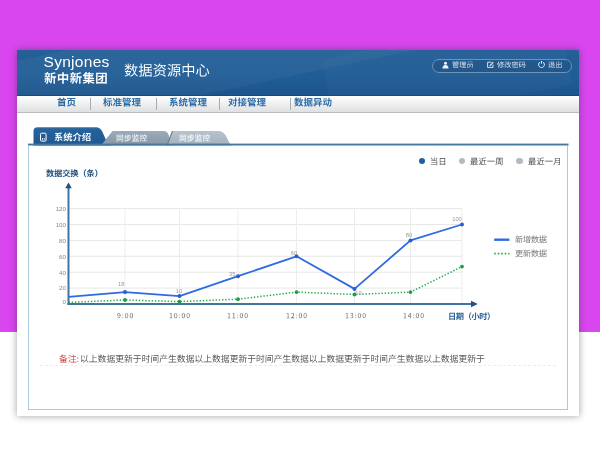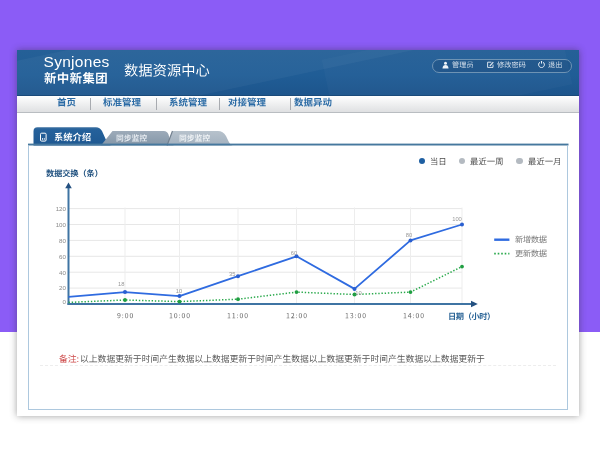--- a/index.html
+++ b/index.html
@@ -1,18 +1,18 @@
 <!DOCTYPE html>
 <html><head><meta charset="utf-8"><style>
 html,body{margin:0;padding:0;width:600px;height:450px;background:#fff;overflow:hidden;
 font-family:"Liberation Sans",sans-serif;}
 *{box-sizing:border-box}
 .abs{position:absolute}
 </style></head><body>
-<div class="abs" style="left:0;top:0;width:600px;height:332px;background:#8b5cf6;">
+<div class="abs" style="left:0;top:0;width:600px;height:332px;background:#d946ef;">
 
 <div class="abs" style="left:17px;top:50px;width:561.5px;height:365.5px;background:#fff;box-shadow:0 0 7px rgba(40,40,40,.45);"></div>
 
 <div class="abs" style="left:17px;top:50px;width:561.5px;height:45.5px;background:linear-gradient(180deg,#256097 0%,#205d96 55%,#1d558c 100%);border-bottom:1.5px solid #1a4a7a;overflow:hidden">
  <div class="abs" style="left:-160px;top:-14px;width:560px;height:72px;background:rgba(255,255,255,0.04);transform:rotate(-12deg);"></div>
       <div class="abs" style="left:310px;top:-16px;width:240px;height:76px;background:rgba(255,255,255,0.025);transform:rotate(-12deg);"></div>
 </div>
 
 <div class="abs" style="left:17px;top:95.5px;width:561.5px;height:17.5px;background:linear-gradient(#ffffff,#eaebec 65%,#dfe0e2);border-bottom:1px solid #b9bdc1;"></div>
 

